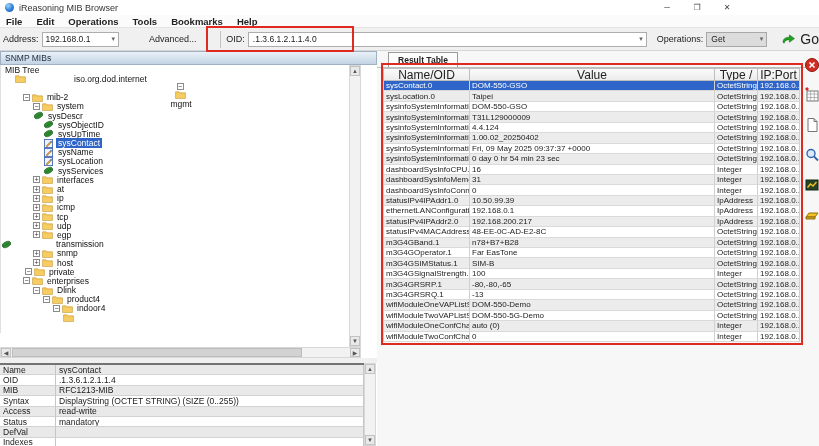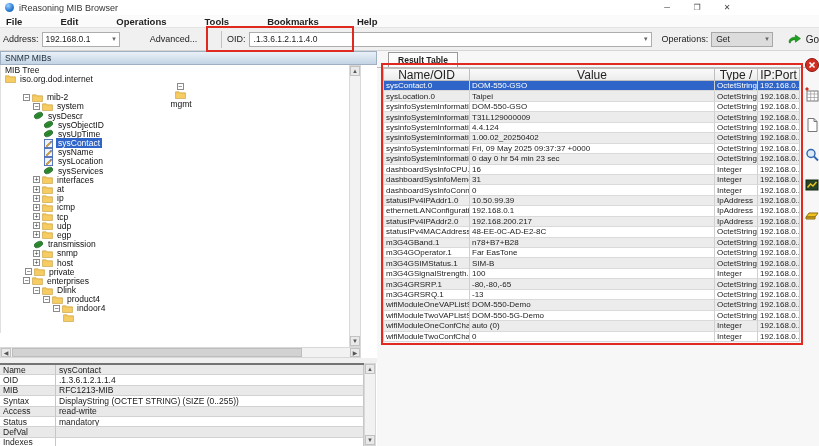--- a/index.html
+++ b/index.html
@@ -12,40 +12,40 @@
   #titlebar { left:0; top:0; width:742px; height:15px; background:#ffffff; display:flex; align-items:center; }
   #app-icon { width:9px; height:9px; border-radius:50%; margin:0 5px 0 5px;
     background:radial-gradient(circle at 35% 30%, #9fd1ff 0%, #2f7fd6 55%, #155a9e 100%); }
   #title-text { font-size:9px; color:#333; }
   .win-btns { margin-left:auto; display:flex; height:15px; }
   .win-btn { width:30px; height:15px; display:flex; align-items:center; justify-content:center;
     font-size:8px; color:#444; }
 
   
   #menubar { left:0; top:15px; width:819px; height:13px; background:#fbfbfb;
-    border-bottom:1px solid #e3e3e3; display:flex; align-items:center; padding-left:6px;gap:24px; }
+    border-bottom:1px solid #e3e3e3; display:flex; align-items:center; padding-left:6px; }
   .menu-item { font-size:9.5px; font-weight:700; color:#222; margin-right:14px; }
 
   
   #toolbar { left:0; top:28px; width:819px; height:23px; background:#f0f0f0;
     border-bottom:1px solid #d6d6d6; display:flex; align-items:center; }
   .tb-label { font-size:9px; color:#222; }
   #address-label { margin-left:3px; }
   #address-combo { width:84px; height:15px; background:#fff; border:1px solid #adadad;
     margin-left:3px; display:flex; align-items:center; font-size:8.5px; padding-left:3px; position:relative; }
   .combo-arrow { margin-left:auto; font-size:7px; color:#666; padding-right:3px; }
   #advanced-btn { margin-left:22px; font-size:9px; color:#222; padding:2px 8px; }
   #tb-sep { width:1px; height:17px; background:#c2c2c2; margin-left:16px; }
   #oid-label { margin-left:5px; }
   #oid-combo { width:435px; height:15px; background:#fff; border:1px solid #adadad;
     margin-left:3px; display:flex; align-items:center; font-size:8.5px; padding-left:4px; }
   #operations-label { margin-left:10px; }
   #operations-combo { width:66px; height:15px; background:#dcdcdc; border:1px solid #a8a8a8;
     margin-left:3px; display:flex; align-items:center; font-size:8.5px; padding-left:4px; }
-  #go-btn { margin-left:14px; display:flex; align-items:center; font-size:10px; color:#222; }
+  #go-btn { margin-left:14px; display:flex; align-items:center; font-size:14px; color:#222; }
   #go-btn svg { margin-right:4px; }
 
   
   .red-box { position:absolute; border:2px solid #e02a1f; pointer-events:none; z-index:50; }
   #oid-red-box { left:206px; top:26px; width:148px; height:26px; }
   #table-red-box { left:381px; top:63px; width:422px; height:282px; }
 
   
   #left-header { left:0; top:51px; width:377px; height:14px;
     background:linear-gradient(#eaf1f8, #c3d4e5); border:1px solid #9eb0c2;
@@ -154,21 +154,21 @@
   <div id="oid-red-box" class="red-box"></div>
   <div id="table-red-box" class="red-box"></div>
 
   <div id="left-header" class="abs">
     <span>SNMP MIBs</span>
   </div>
   <div id="tree" class="abs">
       <div class="tree-row" style="padding-left: 2px;">
         <span class="tree-label">MIB Tree</span>
       </div>
-      <div class="tree-row" style="padding-left: 4px;">
+      <div class="tree-row" style="padding-left: 14px; gap: 44px;">
         <span class="tree-ico">
           <svg viewBox="0 0 12 10">
             <path d="M0.5 2 h4 l1 1.2 h6 v6.3 h-11 z" fill="#f6cd62" stroke="#bd8f2c" stroke-width="0.6"></path>
             <path d="M0.5 3.2 h11" stroke="#e8b94a" stroke-width="0.6"></path>
           </svg>
         </span>
         <span class="tree-label">iso.org.dod.internet</span>
       </div>
       <div class="tree-row" style="padding-left: 12px; flex-direction: column;">
         <span class="tree-exp">−</span>
@@ -329,21 +329,21 @@
       <div class="tree-row" style="padding-left: 32px;">
         <span class="tree-exp">+</span>
         <span class="tree-ico">
           <svg viewBox="0 0 12 10">
             <path d="M0.5 2 h4 l1 1.2 h6 v6.3 h-11 z" fill="#f6cd62" stroke="#bd8f2c" stroke-width="0.6"></path>
             <path d="M0.5 3.2 h11" stroke="#e8b94a" stroke-width="0.6"></path>
           </svg>
         </span>
         <span class="tree-label">egp</span>
       </div>
-      <div class="tree-row" style="padding-left: 32px;">
+      <div class="tree-row" style=" gap: 40px;">
         <span class="tree-ico">
           <svg viewBox="0 0 12 10">
             <ellipse cx="6" cy="5" rx="5" ry="3" transform="rotate(-25 6 5)" fill="#2f8f2f" stroke="#14521d" stroke-width="0.6"></ellipse>
             <path d="M2.5 7.5 L9.5 2.8" stroke="#14521d" stroke-width="0.5"></path>
           </svg>
         </span>
         <span class="tree-label">transmission</span>
       </div>
       <div class="tree-row" style="padding-left: 32px;">
         <span class="tree-exp">+</span>

